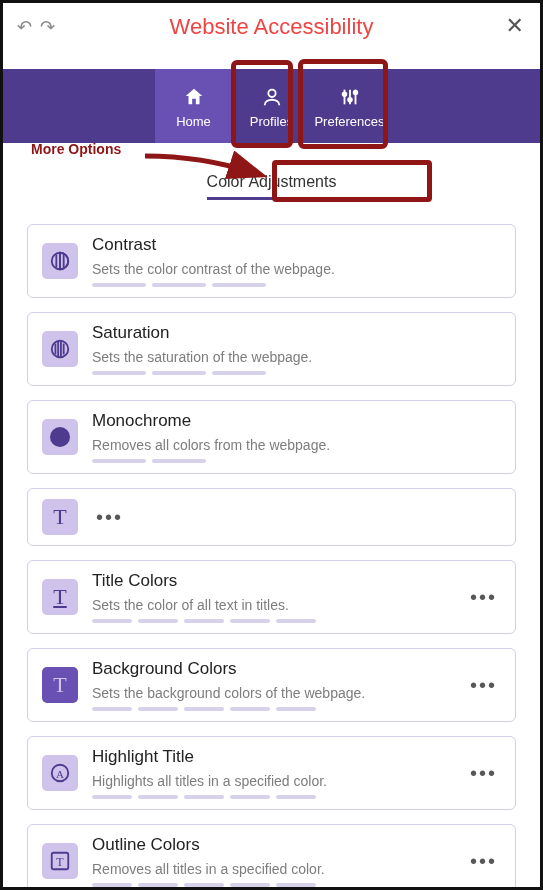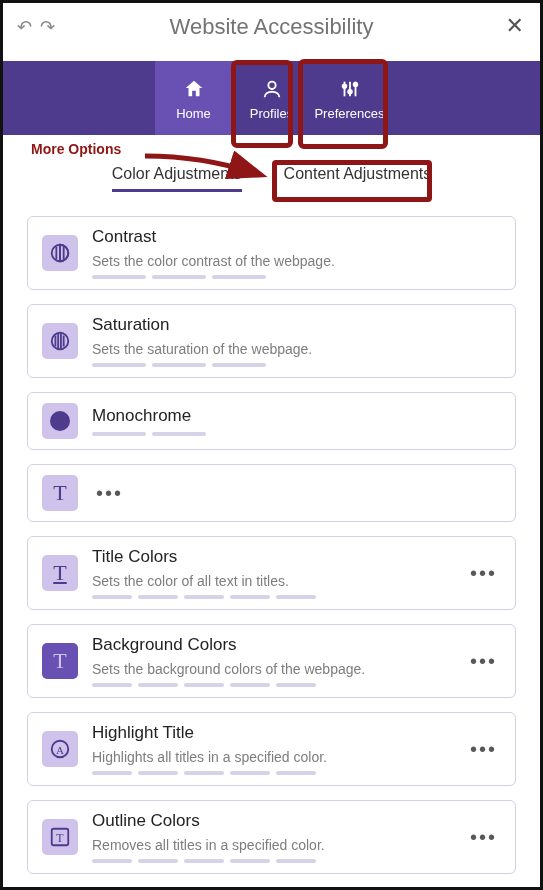--- a/index.html
+++ b/index.html
@@ -15,33 +15,33 @@
   .topbar {
     height: 48px;
     display: flex;
     align-items: center;
     padding: 0 14px;
     position: relative;
   }
   .undo, .redo { color:#888; font-size:18px; margin-right:8px; cursor:pointer; }
   .title {
     position:absolute; left:0; right:0; text-align:center;
-    color:#737373; font-size:22px; font-weight:500;
+    color:#ef4444; font-size:22px; font-weight:500;
     pointer-events:none;
   }
   .close { position:absolute; right:16px; top:10px; font-size:22px; color:#555; cursor:pointer; }
 
   .nav {
     background:#4e3b8e;
     height:74px;
     display:flex;
     justify-content:center;
     align-items:stretch;
     gap:0;
-    margin-top:10px;
+    margin-top:18px;
   }
   .nav-item {
     width:78px;
     display:flex; flex-direction:column; align-items:center; justify-content:center;
     color:#fff; font-size:13px;
     cursor:pointer;
   }
   .nav-item.active { background:#6951b3; }
   .nav-icon { width:26px; height:26px; display:flex; align-items:center; justify-content:center; margin-bottom:4px; }
   .home-ic svg { fill:#fff; }
@@ -140,21 +140,20 @@
   <defs>
       <marker id="ah" markerWidth="10" markerHeight="10" refX="6" refY="3" orient="auto">
         <path d="M0,0 L0,6 L8,3 z" fill="#8f1616"></path>
       </marker>
     </defs>
   <path d="M2 6 Q 60 6 115 24" stroke="#8f1616" stroke-width="5" fill="none" marker-end="url(#ah)"></path>
 </svg>
 
 <div class="tabs">
   <div class="tab active">Color Adjustments</div>
-  <div class="tab">Content Adjustments</div>
 </div>
 
 <div class="list">
 
   <div class="card">
     <div class="card-ic">
       <svg width="22" height="22" viewBox="0 0 24 24">
           <circle cx="12" cy="12" r="9" fill="none" stroke="#4e3b8e" stroke-width="2"></circle>
           <path d="M12 3a9 9 0 010 18z" fill="none" stroke="#4e3b8e" stroke-width="2"></path>
           <line x1="12" y1="3" x2="12" y2="21" stroke="#4e3b8e" stroke-width="2"></line>
@@ -195,20 +194,21 @@
   </div>
 
   <div class="card">
     <div class="card-ic" style="background:#cfc3eb">
       <svg width="24" height="24">
           <circle cx="12" cy="12" r="10" fill="#4e3b8e"></circle>
         </svg>
     </div>
     <div class="card-body">
       <div class="card-title">Monochrome</div>
+      <div class="card-desc">Removes all colors from the webpage.</div>
       <div class="bars">
           <span class="bar" style="width:54px"></span>
           <span class="bar" style="width:54px"></span>
         </div>
     </div>
   </div>
 
   <div class="card">
     <div class="card-ic">
       <span style="font-family:serif;font-size:22px;color:#4e3b8e">T</span>

